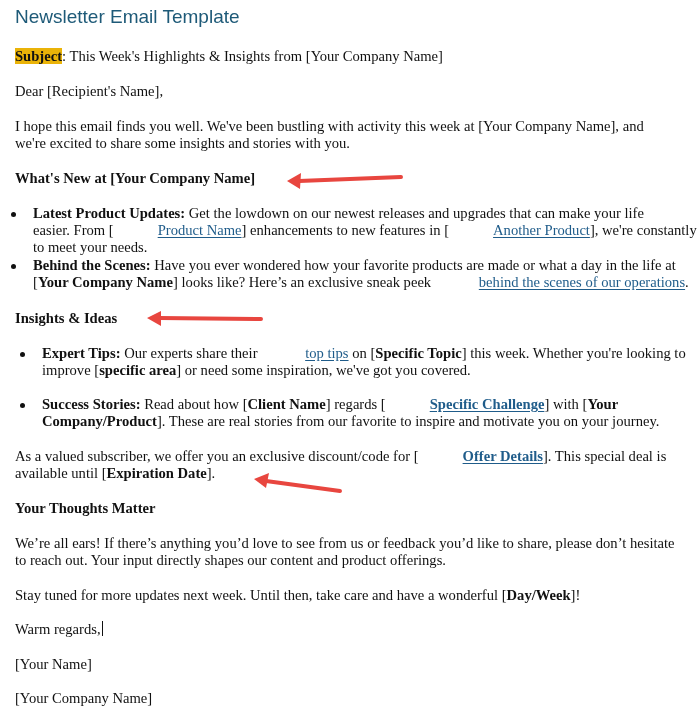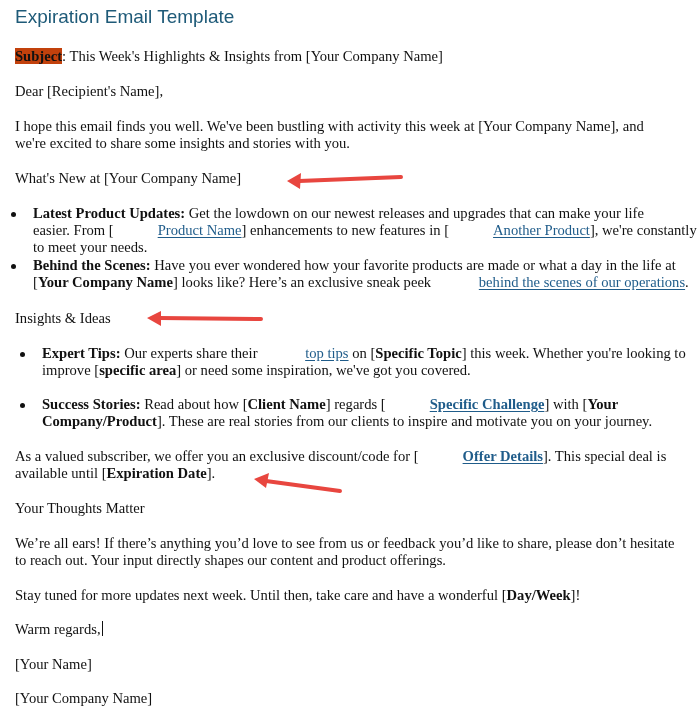--- a/index.html
+++ b/index.html
@@ -7,36 +7,36 @@
       width: 700px; height: 716px; position: relative; overflow: hidden;
       font-family: "Liberation Serif", "DejaVu Serif", serif;
       color: #111111; font-size: 14.6px;
     }
     .title {
       position: absolute; left: 15px; top: 6px;
       font-family: "Liberation Sans", "DejaVu Sans", sans-serif;
       font-size: 19px; color: #1e5a78; font-weight: normal;
     }
     .line { position: absolute; left: 15px; white-space: nowrap; line-height: 17px; }
-    .hl { background: #c2410c; font-weight: bold; }
+    .hl { background: #eab308; font-weight: bold; }
     b { font-weight: bold; }
     a, .link { color: #1f5c8a; text-decoration: underline; text-underline-offset: 2px; margin-left: 44px; }
-    .heading { font-weight: normal; }
+    .heading { font-weight: bold; }
     .bullet-dot {
       position: absolute; width: 5px; height: 5px; border-radius: 50%; background: #111;
     }
     .caret { display: inline-block; width: 1px; height: 15px; background: #111; vertical-align: -2px; margin-left: 1px; }
     svg.arrow { position: absolute; overflow: visible; }
   </style>
 </head>
 <body>
 
 <div>
 
-  <div class="title">Expiration Email Template</div>
+  <div class="title">Newsletter Email Template</div>
 
   <div class="line" style="top:48px;">
     <span class="hl">Subject</span><span>: This Week's Highlights &amp; Insights from [Your Company Name]</span>
   </div>
 
   <div class="line" style="top:83px;">Dear [Recipient's Name],</div>
 
   <div class="line" style="top:118px;">I hope this email finds you well. We've been bustling with activity this week at [Your Company Name], and</div>
   <div class="line" style="top:135px;">we're excited to share some insights and stories with you.</div>
 
@@ -67,21 +67,21 @@
   </div>
   <div class="line" style="left:42px; top:362px;">
     <span>improve [</span><b>specific area</b><span>] or need some inspiration, we've got you covered.</span>
   </div>
 
   <div class="bullet-dot" style="left:20px; top:403px;"></div>
   <div class="line" style="left:42px; top:396px;">
     <b>Success Stories:</b><span> Read about how [</span><b>Client Name</b><span>] regards [</span><a class="link" style="font-weight:bold;">Specific Challenge</a><span>] with [</span><b>Your</b>
   </div>
   <div class="line" style="left:42px; top:413px;">
-    <b>Company/Product</b><span>]. These are real stories from our clients to inspire and motivate you on your journey.</span>
+    <b>Company/Product</b><span>]. These are real stories from our favorite to inspire and motivate you on your journey.</span>
   </div>
 
   <div class="line" style="top:448px;">
     <span>As a valued subscriber, we offer you an exclusive discount/code for [</span><a class="link" style="font-weight:bold;">Offer Details</a><span>]. This special deal is</span>
   </div>
   <div class="line" style="top:465px;">
     <span>available until [</span><b>Expiration Date</b><span>].</span>
   </div>
 
   <div class="line heading" style="top:500px;">Your Thoughts Matter</div>

